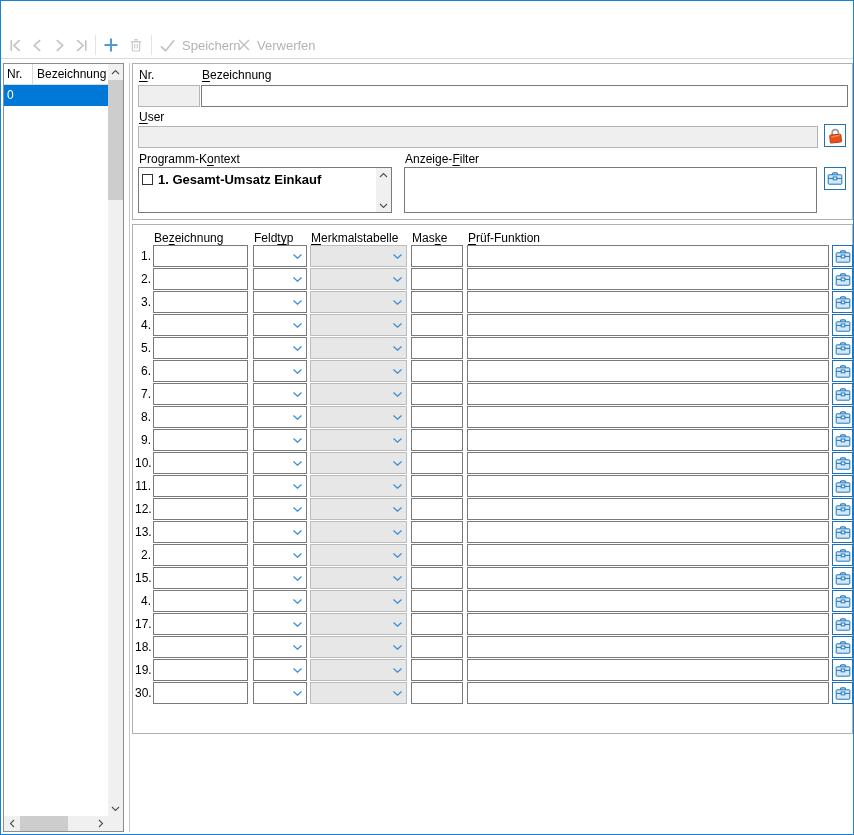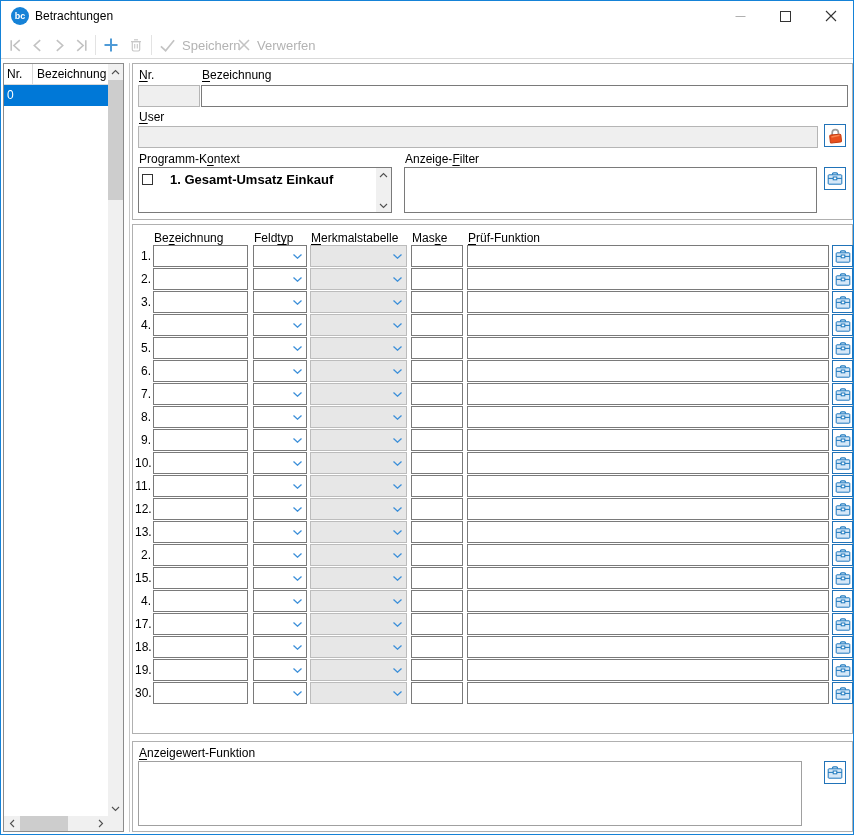--- a/index.html
+++ b/index.html
@@ -52,21 +52,21 @@
   .lbl{position:absolute;font-size:12px;color:#000;white-space:nowrap;}
   .lbl u{text-underline-offset:2px;}
 
   .field{position:absolute;background:#fff;border:1px solid #7a7a7a;font-size:12px;padding:2px 3px;font-family:inherit;}
   .field.dis{background:#efefef;border-color:#b5b5b5;}
   .areabox{position:absolute;background:#fff;border:1px solid #7a7a7a;overflow:hidden;}
   .areabox.lightborder{border-color:#a0a0a0;}
 
   
   .lb-items{position:absolute;left:0;top:3px;right:15px;}
-  .lb-item{display:flex;align-items:center;height:16px;padding-left:3px;gap:17px;}
+  .lb-item{display:flex;align-items:center;height:16px;padding-left:3px;gap:5px;}
   .lb-item .cb{width:11px;height:11px;border:1px solid #333;background:#fff;flex:0 0 11px;}
   .lb-item .lb-text{font-size:13px;font-weight:bold;white-space:nowrap;}
   .lb-scroll{position:absolute;right:0;top:0;bottom:0;width:15px;background:#f0f0f0;}
   .lb-scroll .arr{position:absolute;left:0;width:15px;height:13px;display:flex;align-items:center;justify-content:center;}
   .lb-scroll .arr.up{top:0;} .lb-scroll .arr.down{bottom:0;}
 
   
   .icon-btn{position:absolute;width:22px;height:23px;background:#fff;border:1px solid var(--button-border,#2173b8);
     display:flex;align-items:center;justify-content:center;padding:0;}
 
@@ -83,39 +83,20 @@
   .grid-row .f-merk{width:97px;flex:0 0 97px;margin-right:4px;}
   .grid-row .f-maske{width:52px;flex:0 0 52px;margin-right:4px;}
   .grid-row .f-pruef{flex:1 1 auto;margin-right:3px;}
   .grid-row .icon-btn{position:static;width:21px;height:22px;flex:0 0 21px;}
 </style>
 </head>
 <body>
 
 <div class="window">
 
-  <div class="titlebar">
-    <span class="app-icon">bc</span>
-    <span class="win-title">Betrachtungen</span>
-    <button class="win-btn min">
-      <svg width="11" height="11" viewBox="0 0 11 11">
-          <line x1="0.5" y1="5.5" x2="10.5" y2="5.5" stroke="#b0b0b0" stroke-width="1"></line>
-        </svg>
-    </button>
-    <button class="win-btn max">
-      <svg width="11" height="11" viewBox="0 0 11 11">
-          <rect x="0.5" y="0.5" width="10" height="10" fill="none" stroke="#333" stroke-width="1"></rect>
-        </svg>
-    </button>
-    <button class="win-btn close">
-      <svg width="12" height="12" viewBox="0 0 12 12">
-          <path d="M1 1 L11 11 M11 1 L1 11" stroke="#333" stroke-width="1.1"></path>
-        </svg>
-    </button>
-  </div>
 
   <div class="toolbar">
     <button class="tbtn" style="left:5px">
       <svg width="15" height="15" viewBox="0 0 14 14">
           <path d="M3 2 V12 M11 2 L5.5 7 L11 12" fill="none" stroke="#c2c2c2" stroke-width="1.5"></path>
         </svg>
     </button>
     <button class="tbtn" style="left:27px">
       <svg width="15" height="15" viewBox="0 0 14 14">
           <path d="M9.5 2 L4 7 L9.5 12" fill="none" stroke="#c2c2c2" stroke-width="1.5"></path>
@@ -792,26 +773,14 @@
       <svg width="16" height="15" viewBox="0 0 16 15">
         <path d="M5.5 3.8 V3 a1.2 1.2 0 0 1 1.2 -1.2 h2.6 a1.2 1.2 0 0 1 1.2 1.2 v0.8" fill="none" stroke="#1d78be" stroke-width="1.2"></path>
         <rect x="1.2" y="3.8" width="13.6" height="9.4" rx="0.8" fill="#d5e7f7" stroke="#1d78be"></rect>
         <line x1="1.2" y1="7.4" x2="14.8" y2="7.4" stroke="#1d78be"></line>
         <rect x="6.2" y="6" width="3.6" height="2.8" fill="#fff" stroke="#1d78be"></rect>
       </svg>
     </button>
   </div>
 </div>
 
-  <div class="gbox box-anzeigewert">
-    <span class="lbl" style="left:6px;top:4px"><u>A</u>nzeigewert-Funktion</span>
-    <div class="areabox lightborder" style="left:5px;top:19px;width:664px;height:65px"></div>
-    <button class="icon-btn" style="left:691px;top:19px">
-      <svg width="16" height="15" viewBox="0 0 16 15">
-        <path d="M5.5 3.8 V3 a1.2 1.2 0 0 1 1.2 -1.2 h2.6 a1.2 1.2 0 0 1 1.2 1.2 v0.8" fill="none" stroke="#1d78be" stroke-width="1.2"></path>
-        <rect x="1.2" y="3.8" width="13.6" height="9.4" rx="0.8" fill="#d5e7f7" stroke="#1d78be"></rect>
-        <line x1="1.2" y1="7.4" x2="14.8" y2="7.4" stroke="#1d78be"></line>
-        <rect x="6.2" y="6" width="3.6" height="2.8" fill="#fff" stroke="#1d78be"></rect>
-      </svg>
-    </button>
-  </div>
 
 </div>
 
 </body></html>

